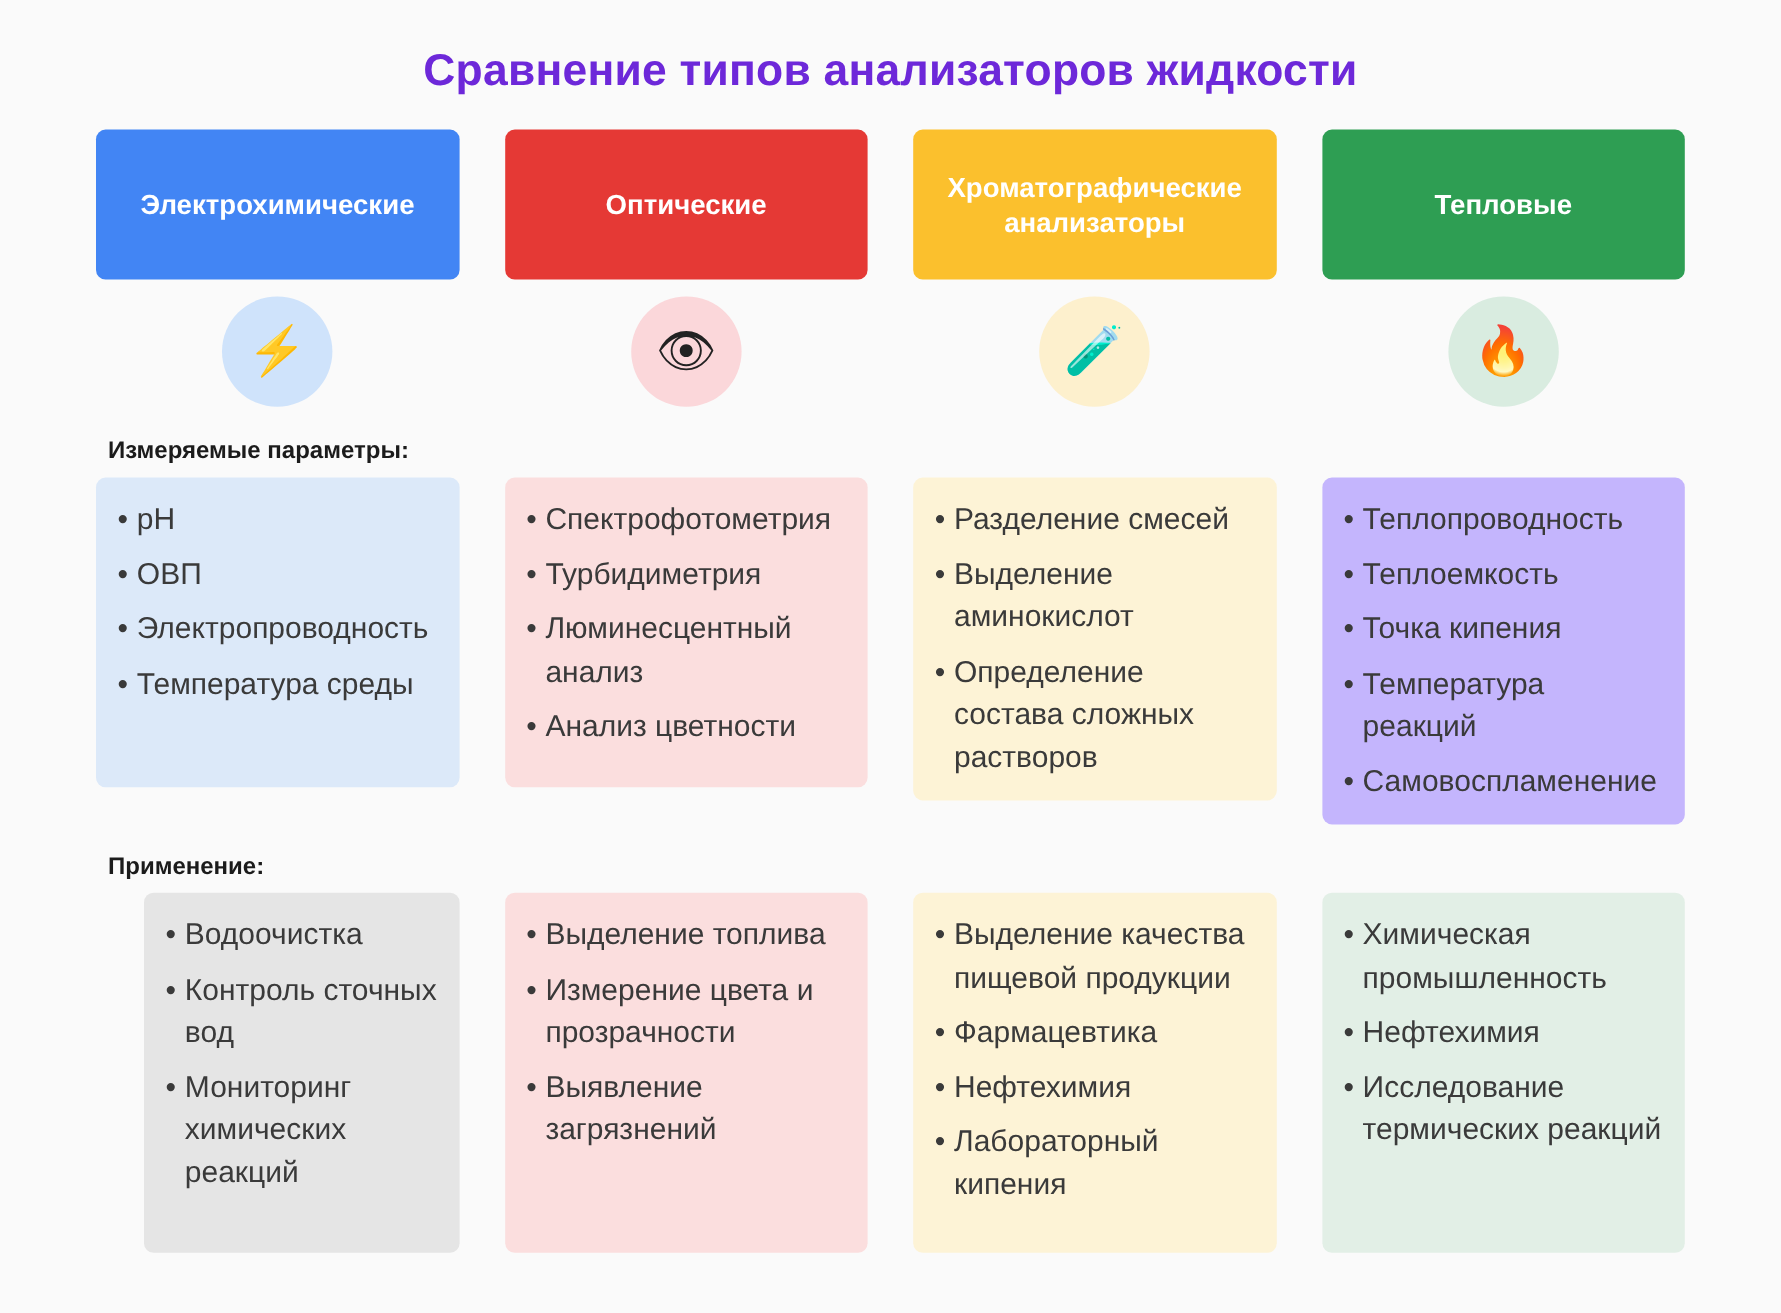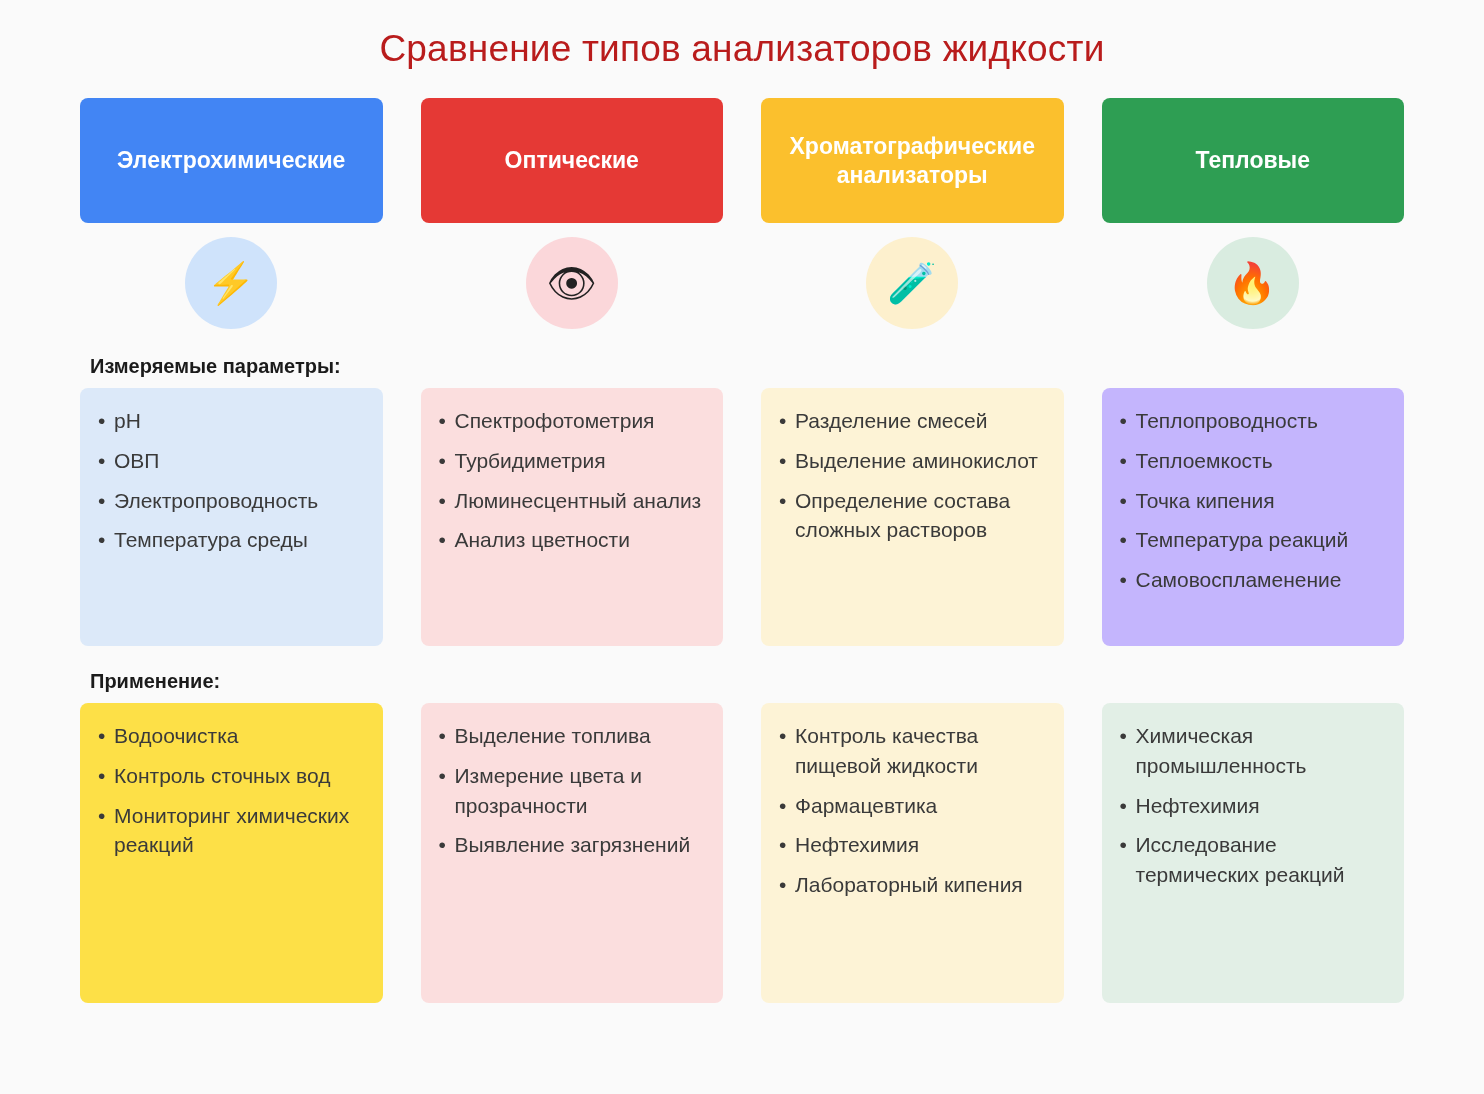--- a/index.html
+++ b/index.html
@@ -17,24 +17,24 @@
   .page {
     position: relative;
     width: 1484px;
     height: 1094px;
     box-sizing: border-box;
     padding: 0 80px;
   }
   .title {
     text-align: center;
     font-size: 37px;
-    font-weight: normal;
-    color: #b91c1c;
+    font-weight: bold;
+    color: #6d28d9;
     margin: 0;
-    padding-top: 28px;
+    padding-top: 38px;
     letter-spacing: 0.2px;
   }
 
   
   .columns {
     display: grid;
     grid-template-columns: repeat(4, 1fr);
     column-gap: 38px;
     margin-top: 28px;
   }
@@ -97,21 +97,21 @@
     min-height: 150px;
   }
   .box.params { min-height: 258px; }
   .box.usage  { min-height: 300px; }
   .box ul {
     margin: 0;
     padding: 0;
     list-style: none;
   }
   .box li {
-    font-size: 21px;
+    font-size: 25px;
     line-height: 1.42;
     color: #3a3a3a;
     margin-bottom: 10px;
     padding-left: 16px;
     position: relative;
   }
   .box li:last-child { margin-bottom: 0; }
   .box li::before {
     content: "•";
     position: absolute;
@@ -187,37 +187,37 @@
         <li>Точка кипения</li>
         <li>Температура реакций</li>
         <li>Самовоспламенение</li>
       </ul>
     </div>
   </div>
 
   <div class="section-label second">Применение:</div>
 
   <div class="boxes">
-    <div class="box usage" style="background: #fde047;">
+    <div class="box usage" style="background: #e5e5e5; margin-left: 40px;">
       <ul>
         <li>Водоочистка</li>
         <li>Контроль сточных вод</li>
         <li>Мониторинг химических реакций</li>
       </ul>
     </div>
     <div class="box usage" style="background: rgb(251, 222, 222);">
       <ul>
         <li>Выделение топлива</li>
         <li>Измерение цвета и прозрачности</li>
         <li>Выявление загрязнений</li>
       </ul>
     </div>
     <div class="box usage" style="background: rgb(253, 243, 214);">
       <ul>
-        <li>Контроль качества пищевой жидкости</li>
+        <li>Выделение качества пищевой продукции</li>
         <li>Фармацевтика</li>
         <li>Нефтехимия</li>
         <li>Лабораторный кипения</li>
       </ul>
     </div>
     <div class="box usage" style="background: rgb(226, 239, 230);">
       <ul>
         <li>Химическая промышленность</li>
         <li>Нефтехимия</li>
         <li>Исследование термических реакций</li>

